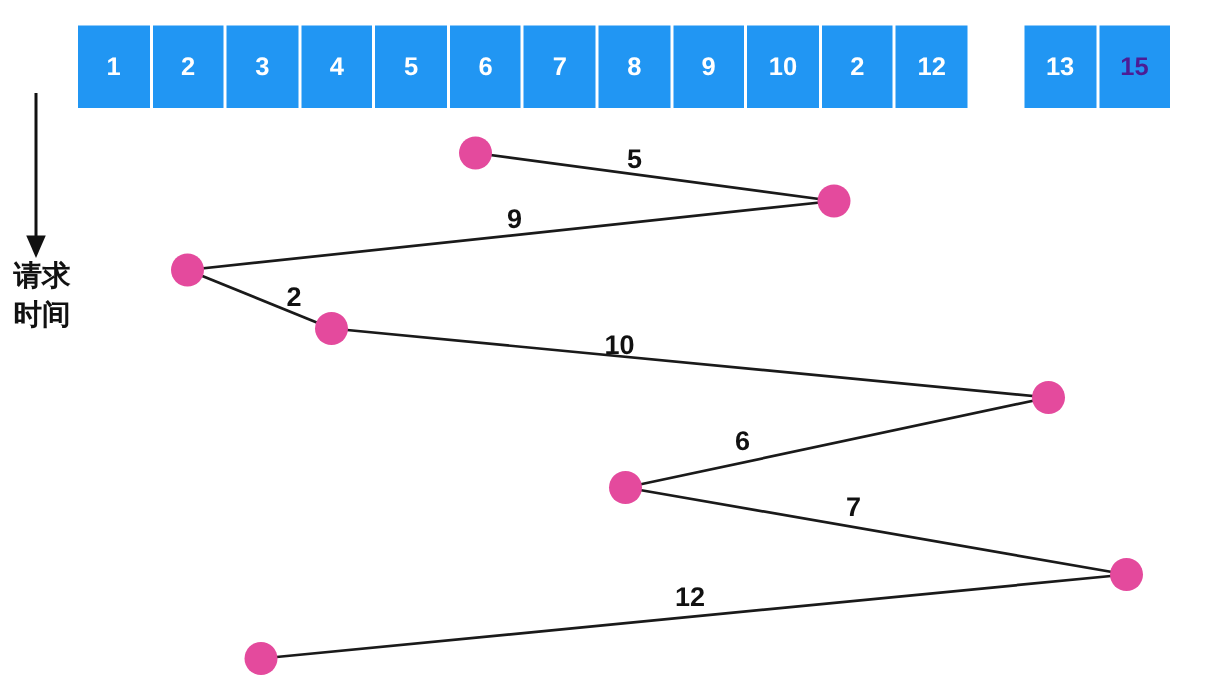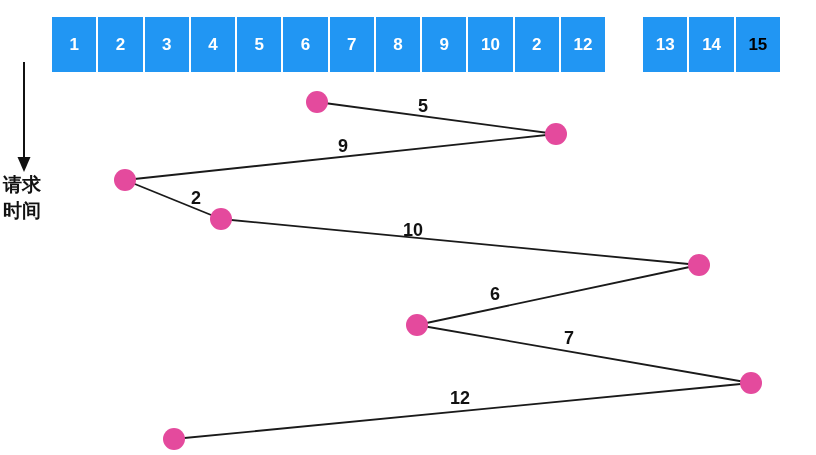--- a/index.html
+++ b/index.html
@@ -10,21 +10,21 @@
   .track-bar {
     position:absolute; left:52px; top:17px; width:728px; height:55px;
     display:flex; gap:2px;
   }
   .track-cell {
     flex:1 1 0; display:flex; align-items:center; justify-content:center;
     font-size:17px; font-weight:bold; user-select:none;
   }
   .time-label {
     position:absolute; left:3px; top:172px; width:44px;
-    text-align:left; font-size:19px; font-weight:bold;
+    text-align:right; font-size:19px; font-weight:bold;
     line-height:26px; color:#111111;
   }
   svg.plot { position:absolute; left:0; top:0; width:816px; height:455px; }
   .seg-label {
     font-family:"Liberation Sans", sans-serif;
     font-size:18px; font-weight:bold; fill:#111111;
   }
 </style>
 </head>
 <body>
@@ -71,22 +71,21 @@
       <div class="track-cell" style="background: rgb(33, 150, 243); color: rgb(255, 255, 255);">4</div>
       <div class="track-cell" style="background: rgb(33, 150, 243); color: rgb(255, 255, 255);">5</div>
       <div class="track-cell" style="background: rgb(33, 150, 243); color: rgb(255, 255, 255);">6</div>
       <div class="track-cell" style="background: rgb(33, 150, 243); color: rgb(255, 255, 255);">7</div>
       <div class="track-cell" style="background: rgb(33, 150, 243); color: rgb(255, 255, 255);">8</div>
       <div class="track-cell" style="background: rgb(33, 150, 243); color: rgb(255, 255, 255);">9</div>
       <div class="track-cell" style="background: rgb(33, 150, 243); color: rgb(255, 255, 255);">10</div>
       <div class="track-cell" style="background: rgb(33, 150, 243); color: rgb(255, 255, 255);">2</div>
       <div class="track-cell" style="background: rgb(33, 150, 243); color: rgb(255, 255, 255);">12</div>
       <div class="track-cell" style="background: rgb(33, 150, 243); color: rgb(255, 255, 255); margin-left: 36px;">13</div>
-      <div class="track-cell" style="background: rgb(33, 150, 243); color: rgb(255, 255, 255);">14</div>
-      <div class="track-cell" style="background: rgb(33, 150, 243); color: #000000;">15</div>
+      <div class="track-cell" style="background: rgb(33, 150, 243); color: #4c1d95;">15</div>
     </div>
 
   <div class="time-label">
     <div>请求</div>
     <div>时间</div>
   </div>
 
 </div>
 
 </body></html>

